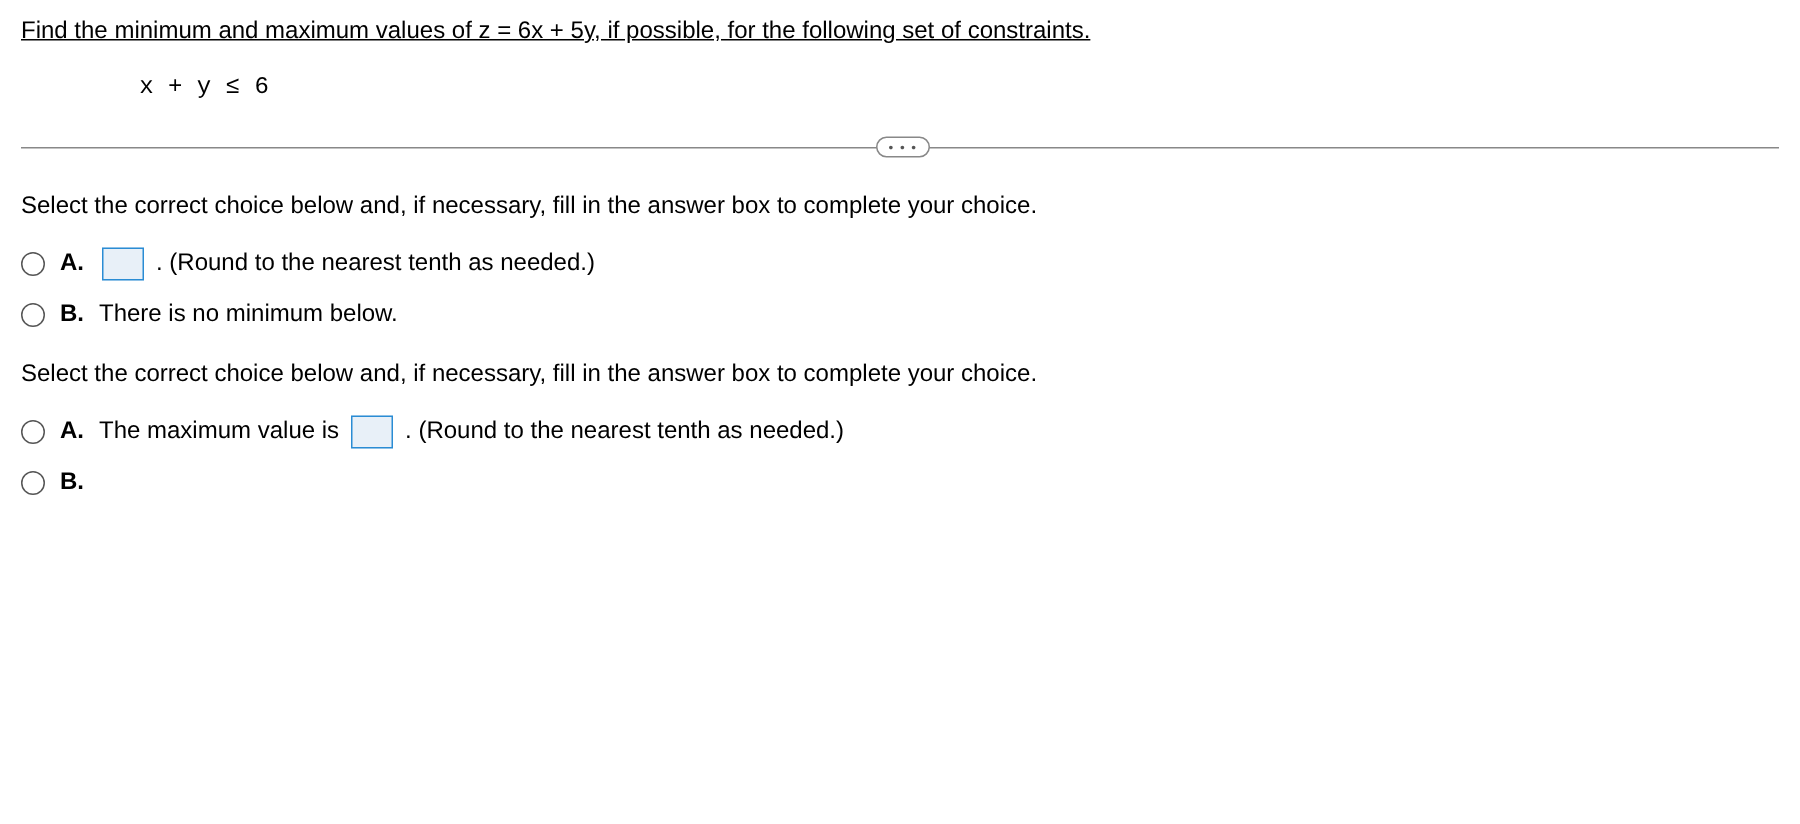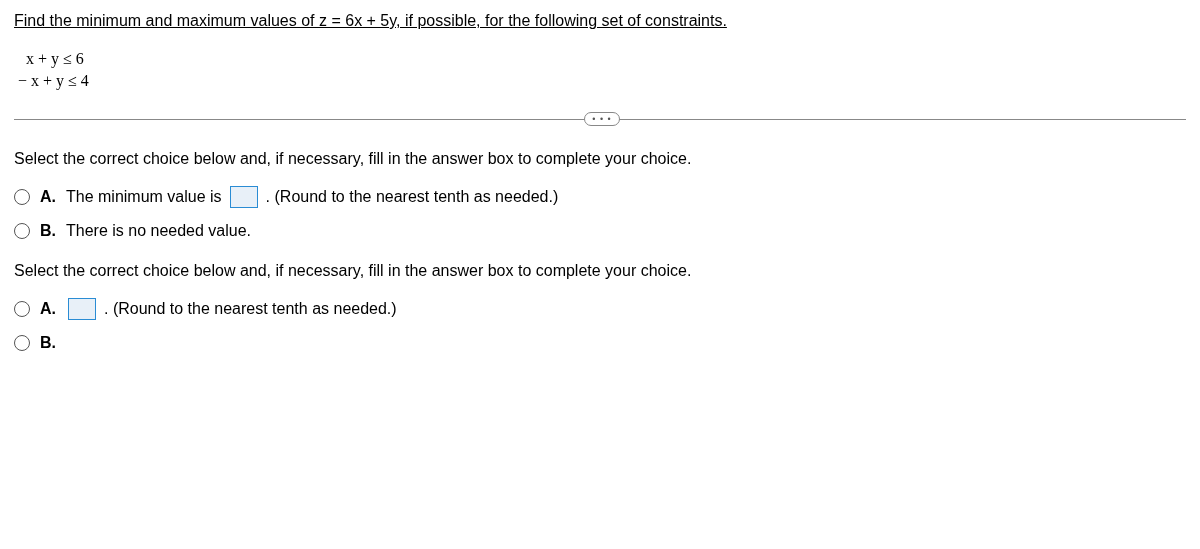--- a/index.html
+++ b/index.html
@@ -13,21 +13,22 @@
       color: #000;
       background: #fff;
       padding: 12px 14px;
       width: 1200px;
     }
     .question-text {
       margin-bottom: 18px;
       text-decoration: underline;
     }
     .constraints {
-      font-family: Liberation Serif, serif;
+      margin-left: 50px;
+      font-family: Liberation Mono, monospace;
       margin-bottom: 28px;
       line-height: 1.35;
     }
     .constraint-line {
       white-space: pre;
     }
     .divider-container {
       position: relative;
       margin: 0 0 30px 0;
     }
@@ -89,51 +90,50 @@
       margin: 0 2px;
     }
   </style>
 </head>
 <body>
 
 <div class="question-text">Find the minimum and maximum values of z = 6x + 5y, if possible, for the following set of constraints.</div>
 
 <div class="constraints">
   <div class="constraint-line">   x + y ≤ 6</div>
-  <div class="constraint-line"> − x + y ≤ 4</div>
 </div>
 
 <div class="divider-container">
   <hr class="divider-line">
   <div class="more-btn">• • •</div>
 </div>
 
 <div class="instruction">Select the correct choice below and, if necessary, fill in the answer box to complete your choice.</div>
 
 <div class="choices">
   <div class="choice-row">
     <input type="radio" class="radio" name="min" style="">
     <span class="choice-label">A.</span>
-    <span>The minimum value is</span>
     <input type="text" class="answer-input" style="">
     <span>. (Round to the nearest tenth as needed.)</span>
   </div>
   <div class="choice-row">
     <input type="radio" class="radio" name="min" style="">
     <span class="choice-label">B.</span>
-    <span>There is no needed value.</span>
+    <span>There is no minimum below.</span>
   </div>
 </div>
 
 <div class="instruction">Select the correct choice below and, if necessary, fill in the answer box to complete your choice.</div>
 
 <div class="choices">
   <div class="choice-row">
     <input type="radio" class="radio" name="max" style="">
     <span class="choice-label">A.</span>
+    <span>The maximum value is</span>
     <input type="text" class="answer-input" style="">
     <span>. (Round to the nearest tenth as needed.)</span>
   </div>
   <div class="choice-row">
     <input type="radio" class="radio" name="max" style="">
     <span class="choice-label">B.</span>
   </div>
 </div>
 
 </body></html>

